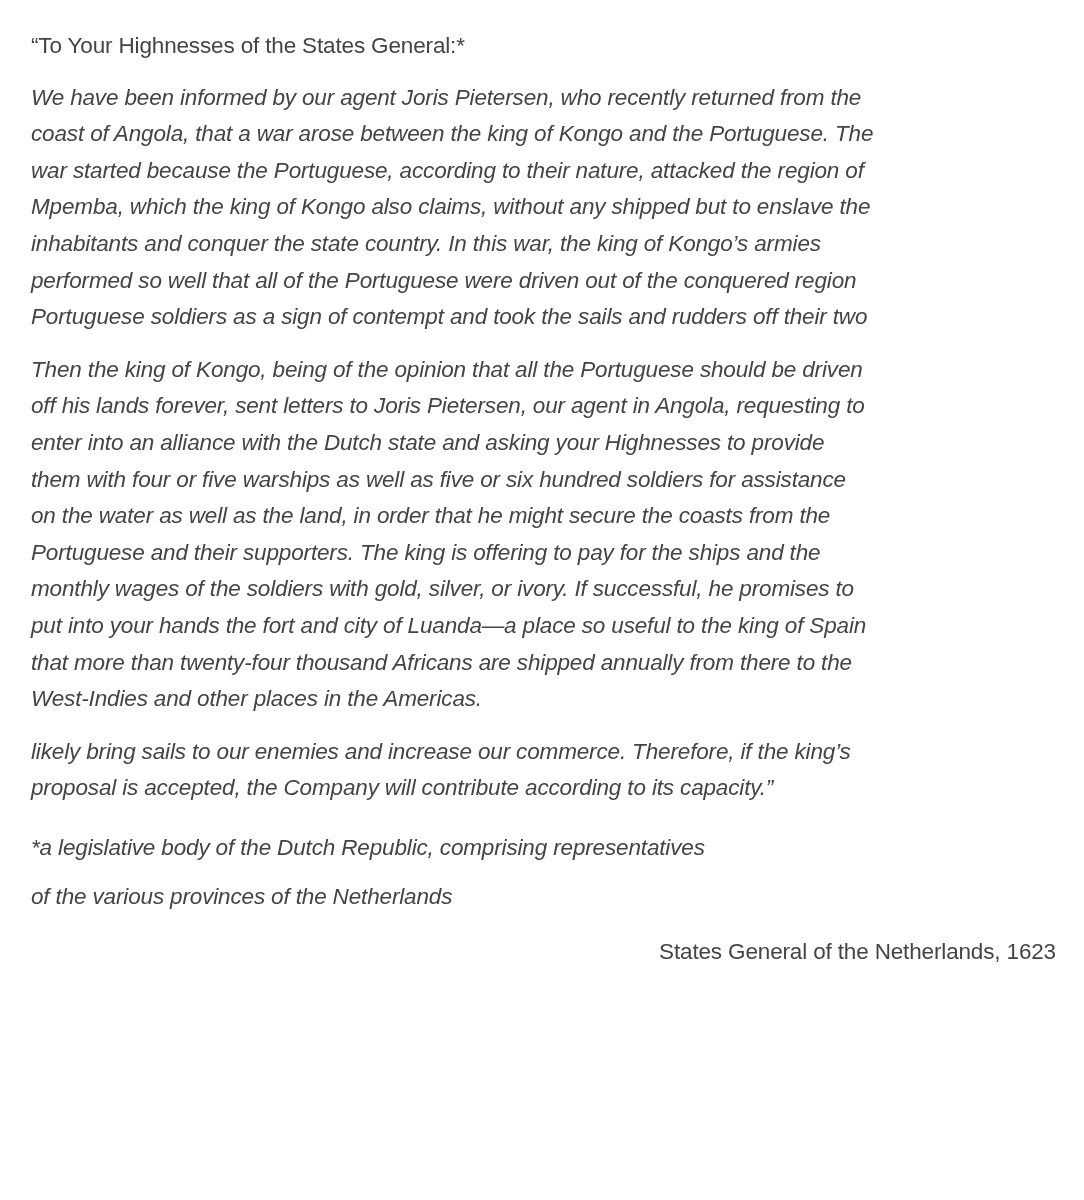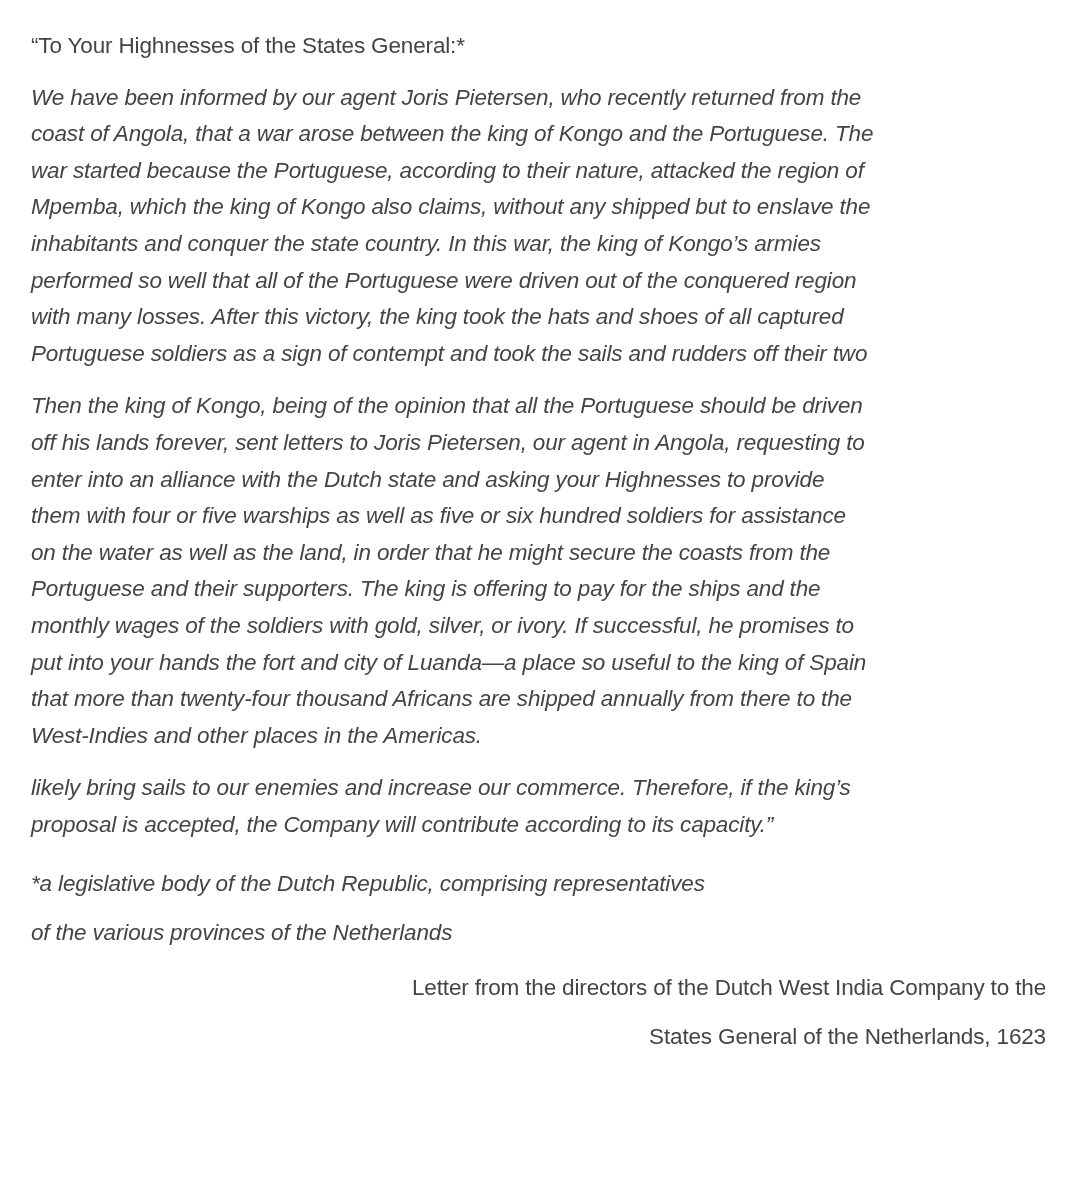--- a/index.html
+++ b/index.html
@@ -9,21 +9,21 @@
   }
   body {
     width: 1084px;
     height: 1200px;
     overflow: hidden;
     font-family: "Liberation Sans", "DejaVu Sans", sans-serif;
     color: #444444;
   }
   .doc {
     position: relative;
-    padding: 28px 30px 0 31px;
+    padding: 28px 20px 0 31px;
   }
   .line {
     display: block;
     font-size: 22.5px;
     line-height: 36.6px;
     white-space: nowrap;
     letter-spacing: -0.15px;
   }
   .salutation {
     margin-bottom: 15px;
@@ -57,21 +57,20 @@
     <span class="line">“To Your Highnesses of the States General:*</span>
   </div>
 
   <div class="para">
     <span class="line">We have been informed by our agent Joris Pietersen, who recently returned from the</span>
     <span class="line">coast of Angola, that a war arose between the king of Kongo and the Portuguese. The</span>
     <span class="line">war started because the Portuguese, according to their nature, attacked the region of</span>
     <span class="line">Mpemba, which the king of Kongo also claims, without any shipped but to enslave the</span>
     <span class="line">inhabitants and conquer the state country. In this war, the king of Kongo’s armies</span>
     <span class="line">performed so well that all of the Portuguese were driven out of the conquered region</span>
-    <span class="line">with many losses. After this victory, the king took the hats and shoes of all captured</span>
     <span class="line">Portuguese soldiers as a sign of contempt and took the sails and rudders off their two</span>
   </div>
 
   <div class="para">
     <span class="line">Then the king of Kongo, being of the opinion that all the Portuguese should be driven</span>
     <span class="line">off his lands forever, sent letters to Joris Pietersen, our agent in Angola, requesting to</span>
     <span class="line">enter into an alliance with the Dutch state and asking your Highnesses to provide</span>
     <span class="line">them with four or five warships as well as five or six hundred soldiers for assistance</span>
     <span class="line">on the water as well as the land, in order that he might secure the coasts from the</span>
     <span class="line">Portuguese and their supporters. The king is offering to pay for the ships and the</span>
@@ -85,17 +84,16 @@
     <span class="line">likely bring sails to our enemies and increase our commerce. Therefore, if the king’s</span>
     <span class="line">proposal is accepted, the Company will contribute according to its capacity.”</span>
   </div>
 
   <div class="footnote">
     <span class="line">*a legislative body of the Dutch Republic, comprising representatives</span>
     <span class="line">of the various provinces of the Netherlands</span>
   </div>
 
   <div class="attribution">
-    <span class="line">Letter from the directors of the Dutch West India Company to the</span>
     <span class="line">States General of the Netherlands, 1623</span>
   </div>
 
 </div>
 
 </body></html>

